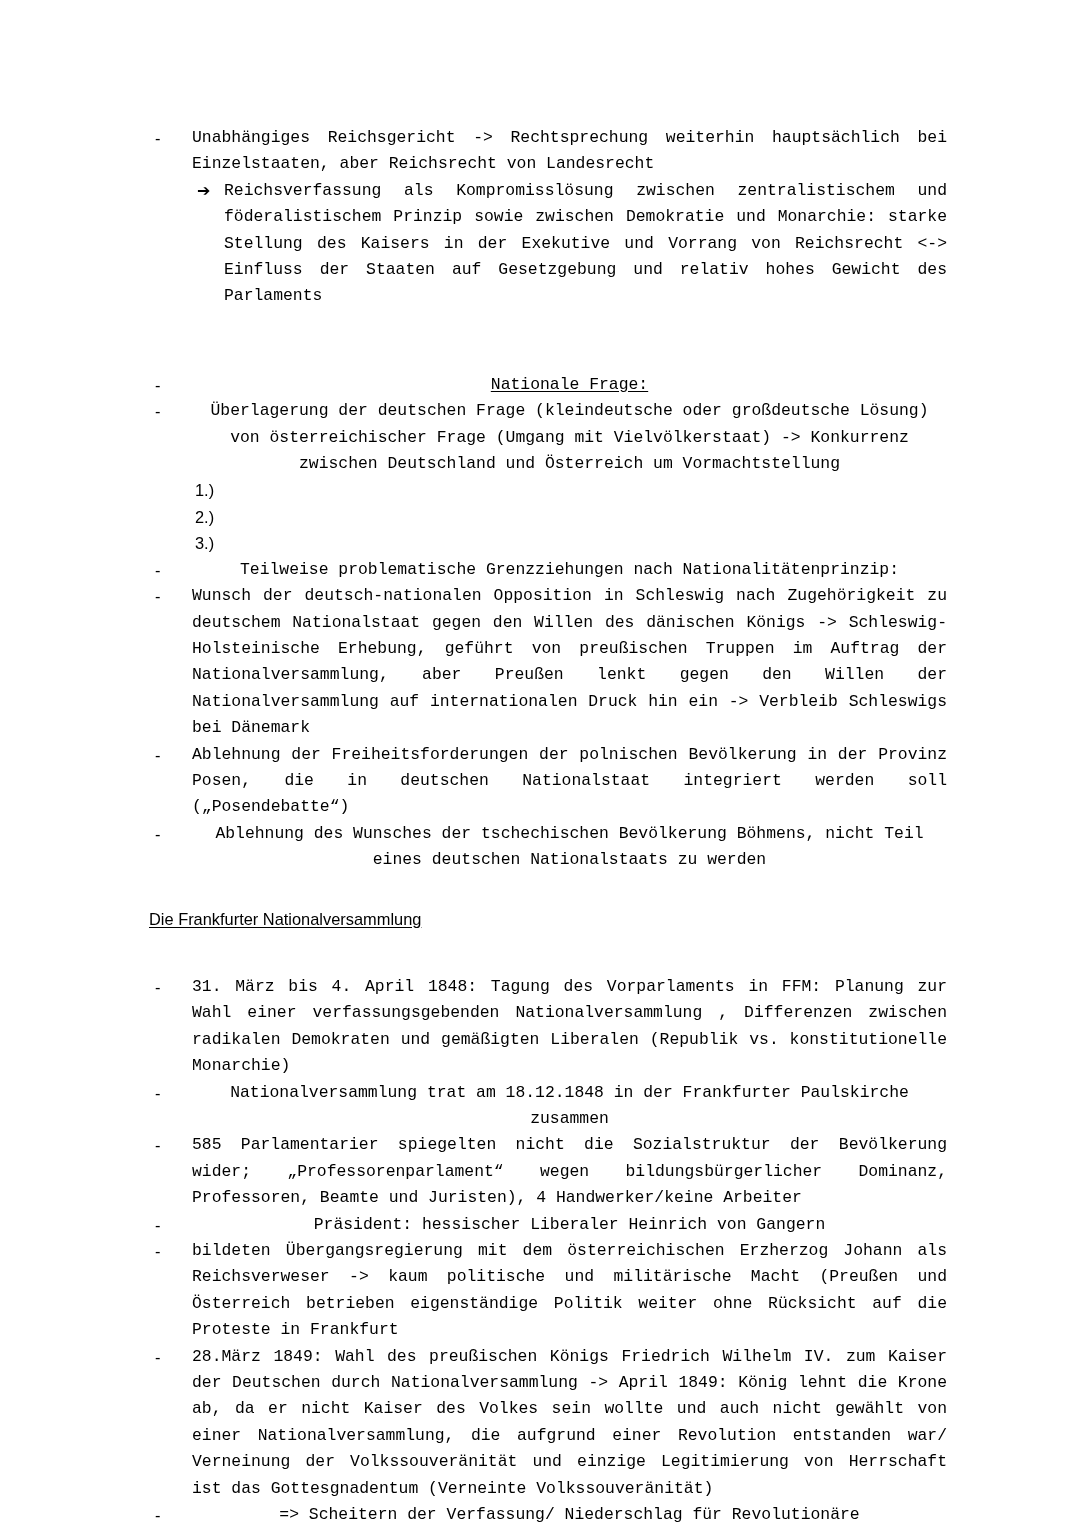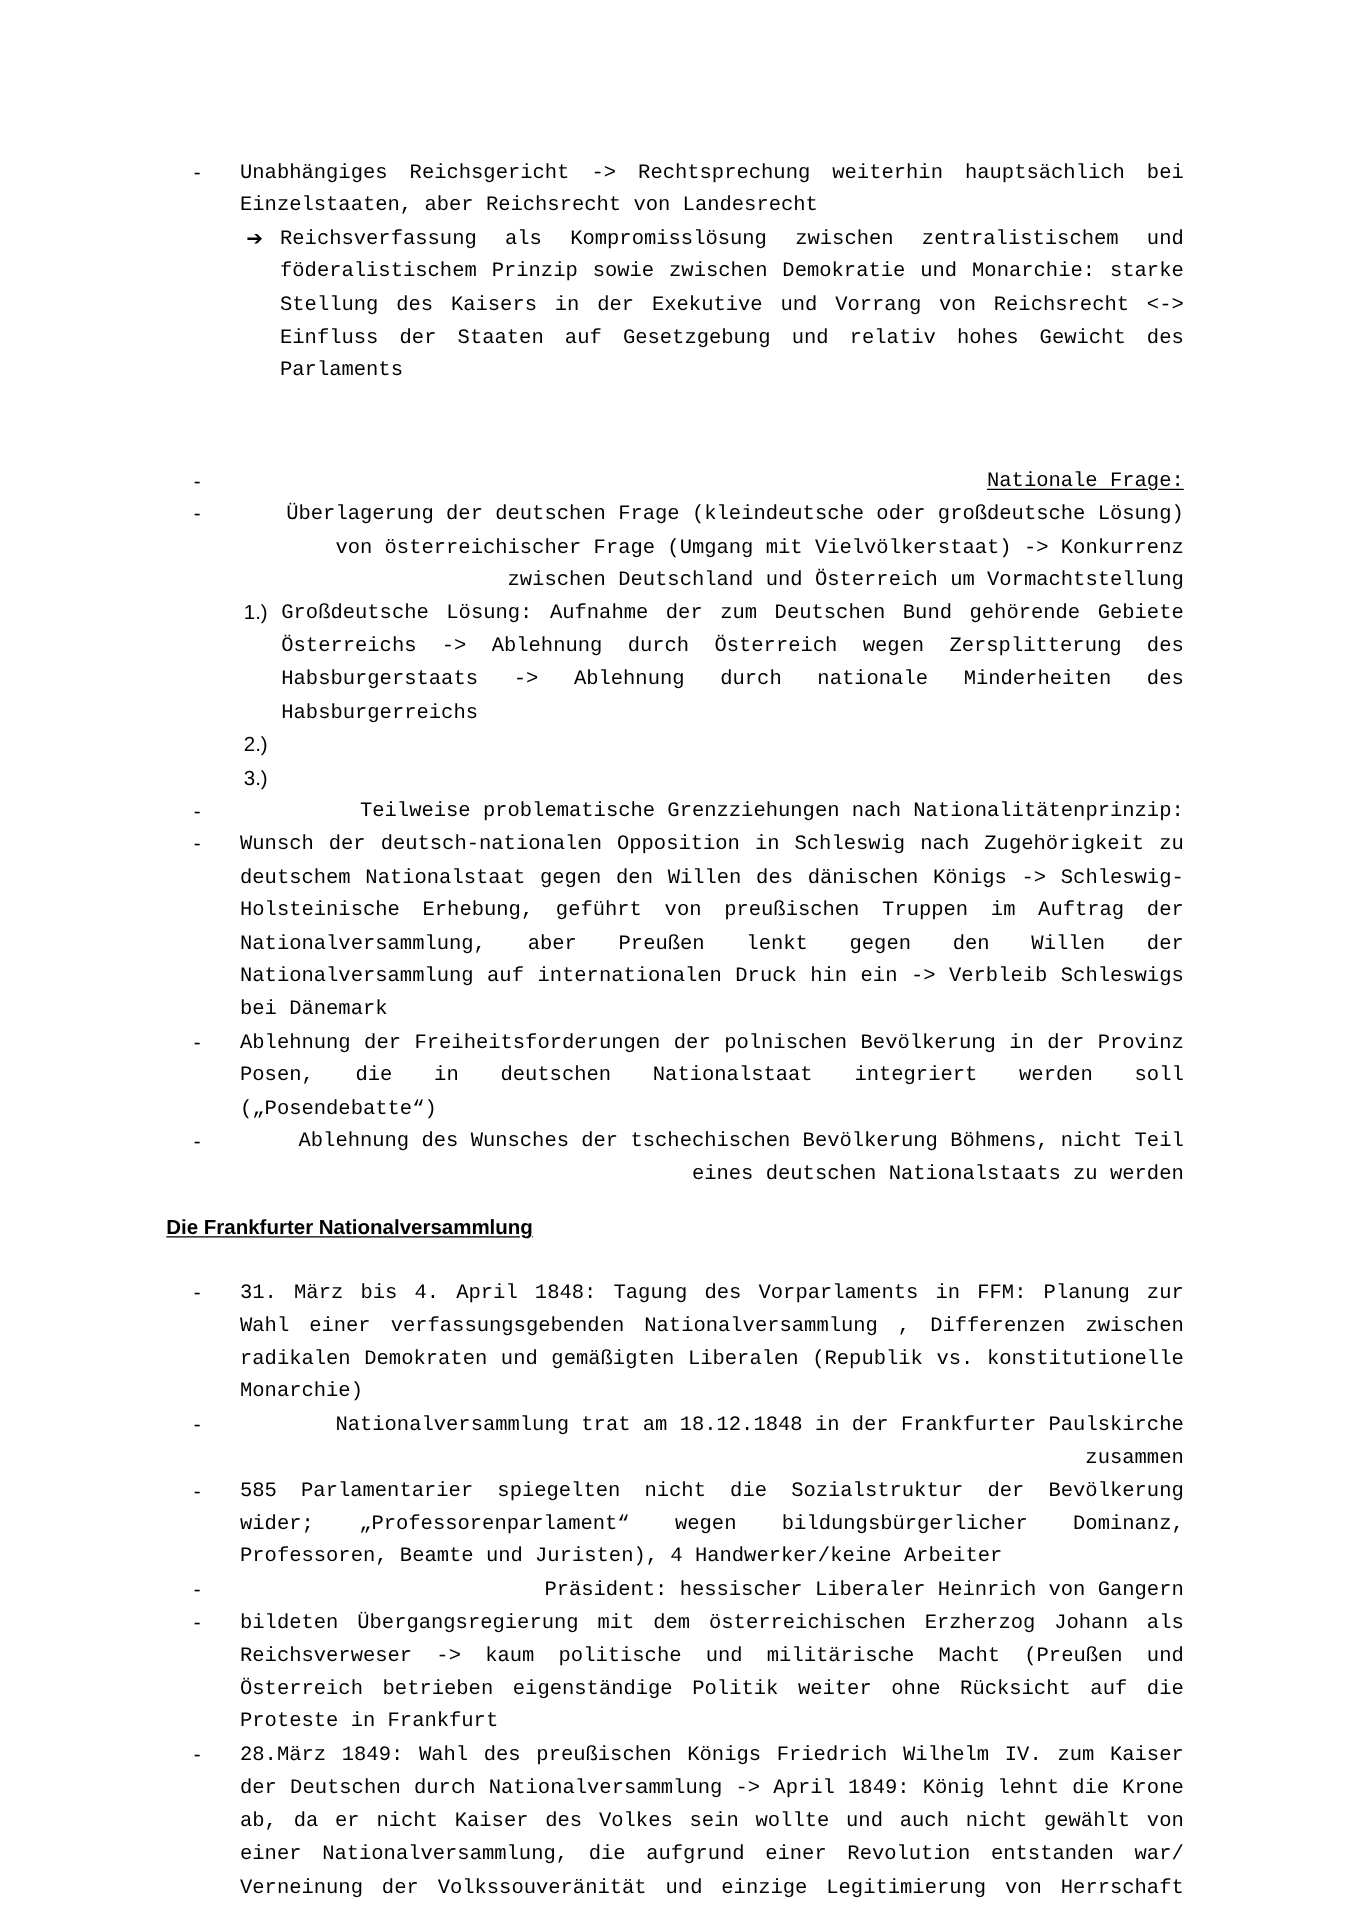--- a/index.html
+++ b/index.html
@@ -41,21 +41,21 @@
     line-height: 26.4px;
   }
   .body-text {
     flex: 1 1 auto;
     text-align: justify;
     text-justify: inter-word;
     hyphens: none;
     line-height: 26.4px;
     font-family: Liberation Mono, monospace;
   }
-  .body-text.noj { text-align: right; }
+  .body-text.noj { text-align: center; }
 
   
   .lvl1 { padding-left: 22px; }
   .lvl1 > .marker { width: 37px; }
 
   
   .lvl2 { padding-left: 64px; }
   .lvl2 > .marker {
     width: 27px;
     font-size: 16px;
@@ -69,22 +69,22 @@
 
   
   .lvlnum { padding-left: 62px; }
   .lvlnum > .marker { width: 30px; }
 
   
   .heading {
     text-decoration: underline;
     text-underline-offset: 2px;
     line-height: 26.4px;
-    margin: 0;
-    font-weight: 700;
+    margin: 16px;
+    font-weight: 400;
   }
   .u { text-decoration: underline; text-underline-offset: 2px; }
 
   .gap-lg { height: 62px; }
   .gap-sm { height: 26px; }
   .gap-xs { height: 16px; }
 </style>
 </head>
 <body>
 
@@ -108,21 +108,20 @@
       <span class="body-text noj u">Nationale Frage:</span>
     </div>
 
     <div class="row lvl1">
       <span class="marker">-</span>
       <span class="body-text noj">Überlagerung der deutschen Frage (kleindeutsche oder großdeutsche Lösung) von österreichischer Frage (Umgang mit Vielvölkerstaat) -&gt; Konkurrenz zwischen Deutschland und Österreich um Vormachtstellung</span>
     </div>
 
     <div class="row lvlnum">
       <span class="marker">1.)</span>
-      <span class="body-text">Großdeutsche Lösung: Aufnahme der zum Deutschen Bund gehörende Gebiete Österreichs -&gt; Ablehnung durch Österreich wegen Zersplitterung des Habsburgerstaats -&gt; Ablehnung durch nationale Minderheiten des Habsburgerreichs</span>
     </div>
 
     <div class="row lvlnum">
       <span class="marker">2.)</span>
     </div>
 
     <div class="row lvlnum">
       <span class="marker">3.)</span>
     </div>
 

